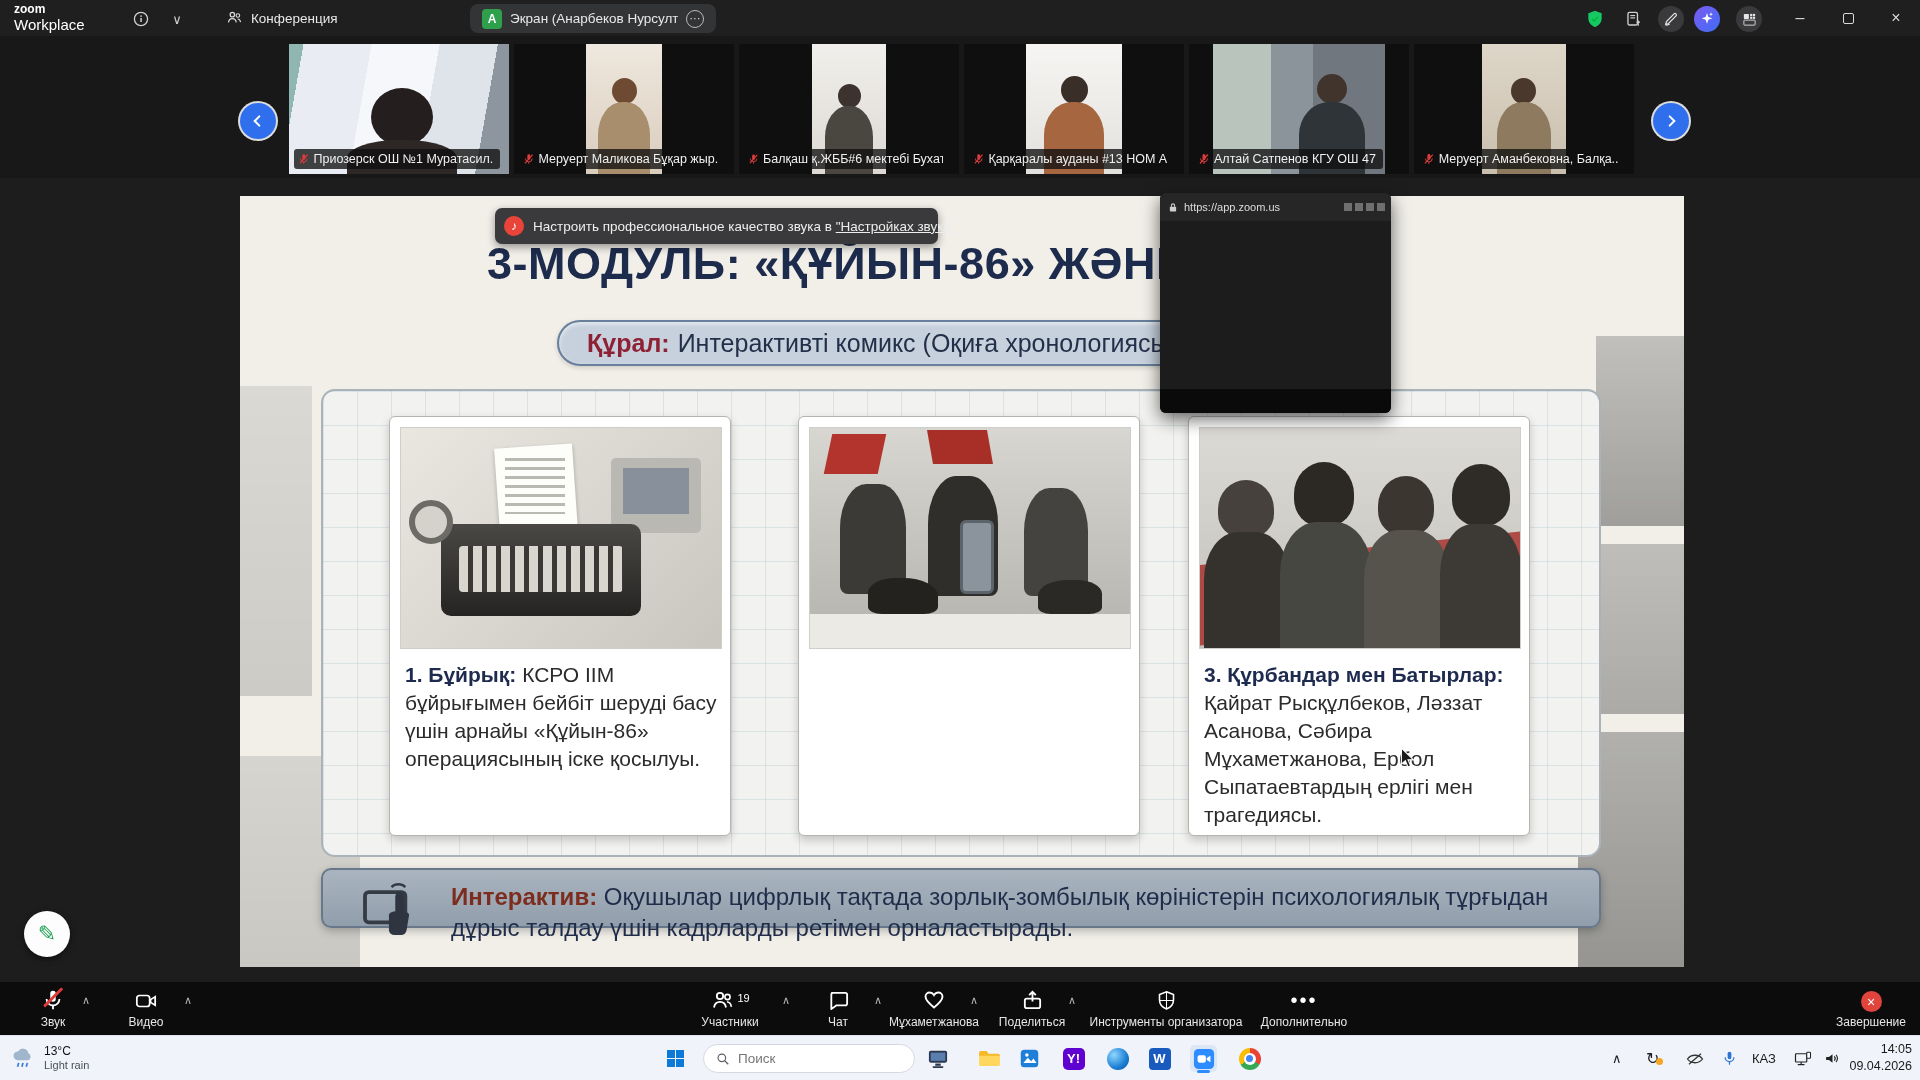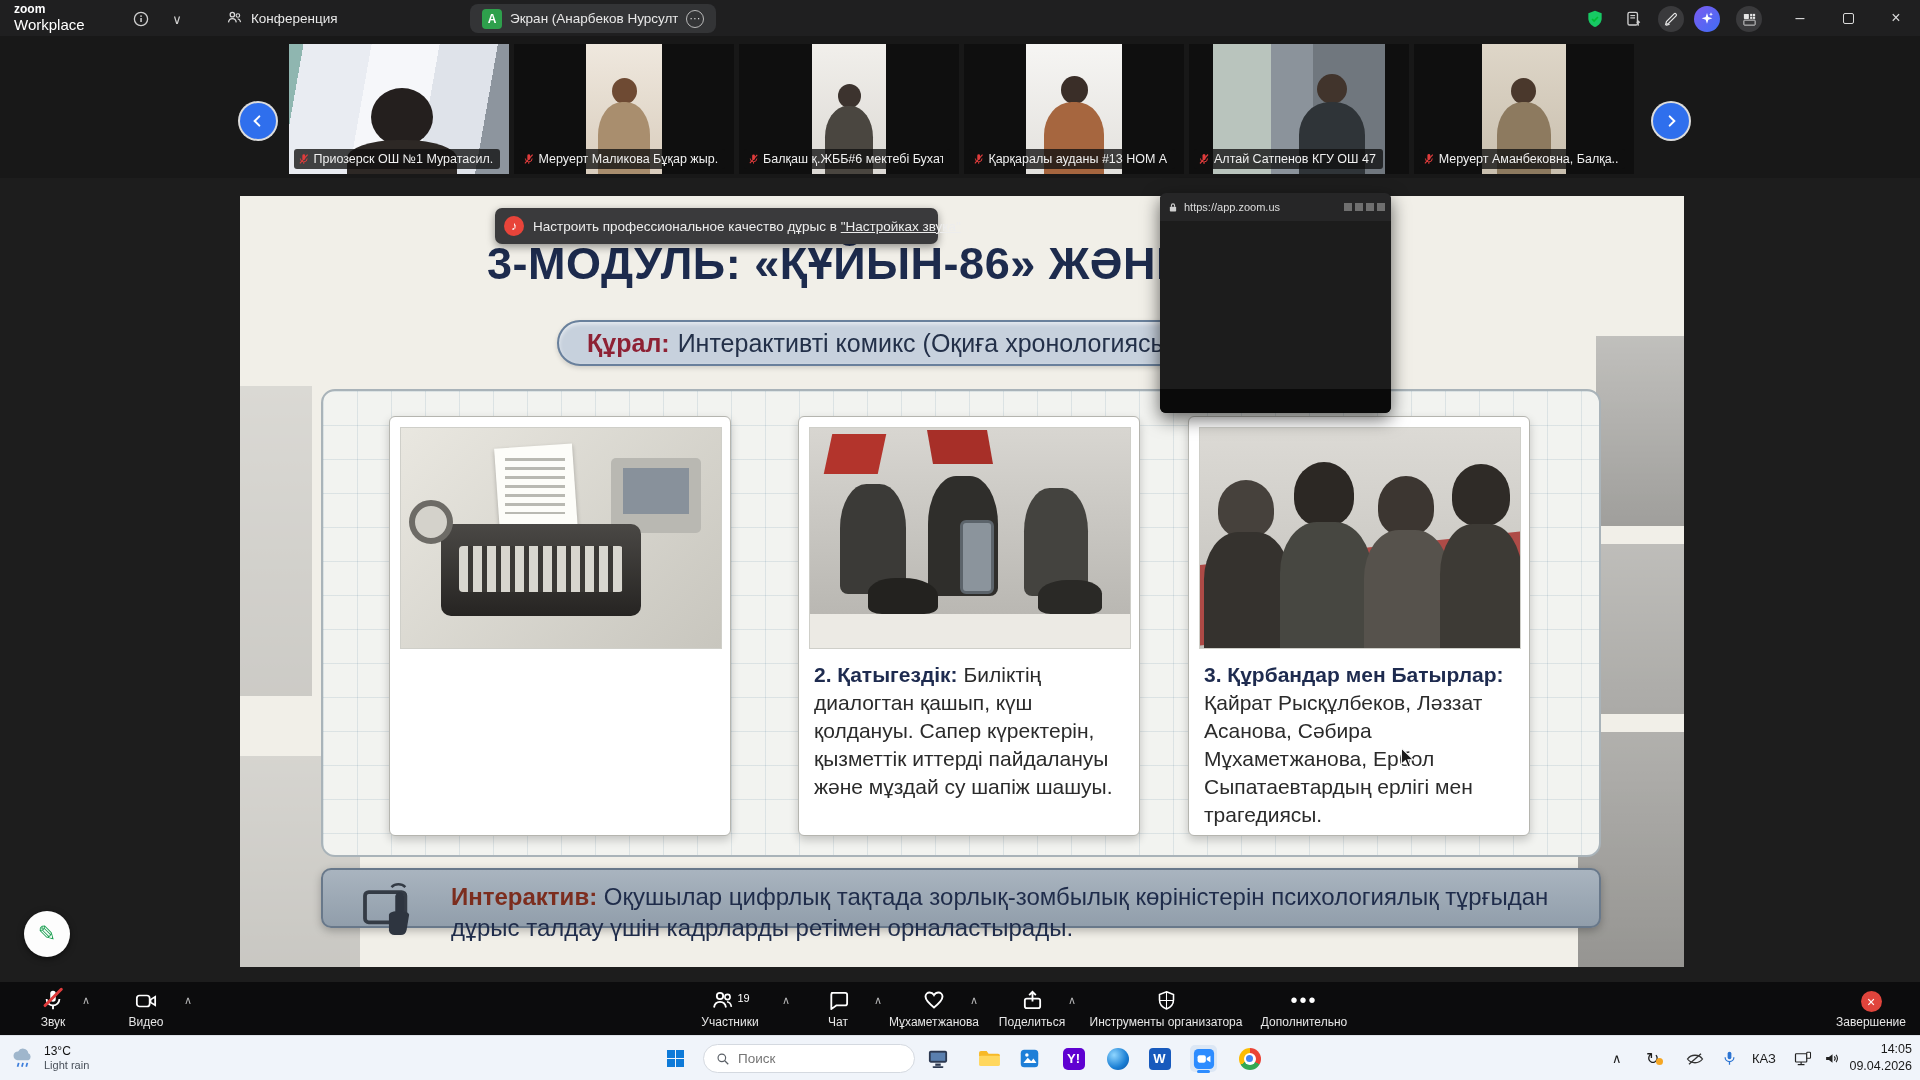--- a/index.html
+++ b/index.html
@@ -308,36 +308,36 @@
     <div class="card" style="left:149px">
       <div class="cardimg" style="background:linear-gradient(135deg,#e9e7e0,#c8c6be)">
         <div class="abs" style="left:210px; top:30px; width:90px; height:75px; background:#b9b8b2; border-radius:5px"></div>
         <div class="abs" style="left:222px; top:40px; width:66px; height:46px; background:#88919b"></div>
         <div class="abs" style="left:96px; top:18px; width:78px; height:86px; background:#fdfdf9; transform:rotate(-4deg); box-shadow:0 2px 4px rgba(0,0,0,.25)"></div>
         <div class="abs" style="left:104px; top:30px; width:60px; height:56px; background:repeating-linear-gradient(#b9b9b2 0 3px, transparent 3px 9px)"></div>
         <div class="abs" style="left:40px; top:96px; width:200px; height:92px; background:linear-gradient(#4a4845,#262422); border-radius:10px"></div>
         <div class="abs" style="left:58px; top:118px; width:164px; height:46px; background:repeating-linear-gradient(90deg,#d8d6cf 0 9px, #3a3835 9px 14px); border-radius:4px"></div>
         <div class="abs" style="left:8px; top:72px; width:44px; height:44px; background:#d4d2cb; border-radius:50%; border:6px solid #6d6b66"></div>
       </div>
+      <div class="cardtext">
+        <b>1. Бұйрық:</b> <span>КСРО ІІМ бұйрығымен бейбіт шеруді басу үшін арнайы «Құйын-86» операциясының іске қосылуы.</span>
+      </div>
     </div>
 
     <div class="card" style="left:558px">
       <div class="cardimg" style="background:linear-gradient(#d8d6d1,#b4b2ad)">
         <div class="abs" style="left:18px; top:6px; width:54px; height:40px; background:#b3342c; transform:skewX(-12deg)"></div>
         <div class="abs" style="left:120px; top:2px; width:60px; height:34px; background:#a72f28; transform:skewX(10deg)"></div>
         <div class="abs" style="left:30px; top:56px; width:66px; height:110px; background:#3b3a37; border-radius:40% 40% 8px 8px"></div>
         <div class="abs" style="left:118px; top:48px; width:70px; height:120px; background:#2f2e2b; border-radius:40% 40% 8px 8px"></div>
         <div class="abs" style="left:214px; top:60px; width:64px; height:108px; background:#44433f; border-radius:40% 40% 8px 8px"></div>
         <div class="abs" style="left:150px; top:92px; width:34px; height:74px; background:#8b949c; border:3px solid #5c646b; border-radius:6px"></div>
         <div class="abs" style="left:58px; top:150px; width:70px; height:36px; background:#23221f; border-radius:40% 50% 20% 20%"></div>
         <div class="abs" style="left:228px; top:152px; width:64px; height:34px; background:#2a2926; border-radius:46% 40% 20% 20%"></div>
         <div class="abs" style="left:0; top:186px; width:322px; height:36px; background:#eceae4"></div>
-      </div>
-      <div class="cardtext">
-        <b>2. Қатыгездік:</b> <span>Биліктің диалогтан қашып, күш қолдануы. Сапер күректерін, қызметтік иттерді пайдалануы және мұздай су шапіж шашуы.</span>
       </div>
     </div>
 
     <div class="card" style="left:948px">
       <div class="cardimg" style="background:linear-gradient(#dcdad5,#c2c0bb)">
         <div class="abs" style="left:-20px; top:120px; width:370px; height:80px; background:#a83430; transform:rotate(-6deg); opacity:.85"></div>
         <div class="abs" style="left:18px; top:52px; width:56px; height:58px; background:#46413c; border-radius:50% 50% 42% 42%"></div>
         <div class="abs" style="left:4px; top:104px; width:86px; height:118px; background:#35322e; border-radius:40% 40% 0 0"></div>
         <div class="abs" style="left:94px; top:34px; width:60px; height:64px; background:#2c2824; border-radius:50% 50% 42% 42%"></div>
         <div class="abs" style="left:80px; top:94px; width:92px; height:128px; background:#474741; border-radius:40% 40% 0 0"></div>
@@ -362,21 +362,21 @@
       </div>
       <div class="itext">
         <b>Интерактив:</b> <span>Оқушылар цифрлық тақтада зорлық-зомбылық көріністерін психологиялық тұрғыдан дұрыс талдау үшін кадрларды ретімен орналастырады.</span>
       </div>
     </div>
   </div>
 
   <div class="notif">
     <span class="note">♪</span>
     <span>
-      <span>Настроить профессиональное качество дұрыс в </span><a href="#">"Настройках звука"</a>
+      <span>Настроить профессиональное качество звука в </span><a href="#">"Настройках звука"</a>
     </span>
   </div>
 
   <div class="miniwin">
     <div class="mtitle">
       <svg width="10" height="11" viewBox="0 0 12 14">
           <rect x="2" y="6" width="8" height="6" rx="1" fill="#cfcfcf"></rect>
           <path d="M4 6V4.4a2 2 0 0 1 4 0V6" fill="none" stroke="#cfcfcf" stroke-width="1.4"></path>
         </svg>
       <span>https://app.zoom.us</span>

